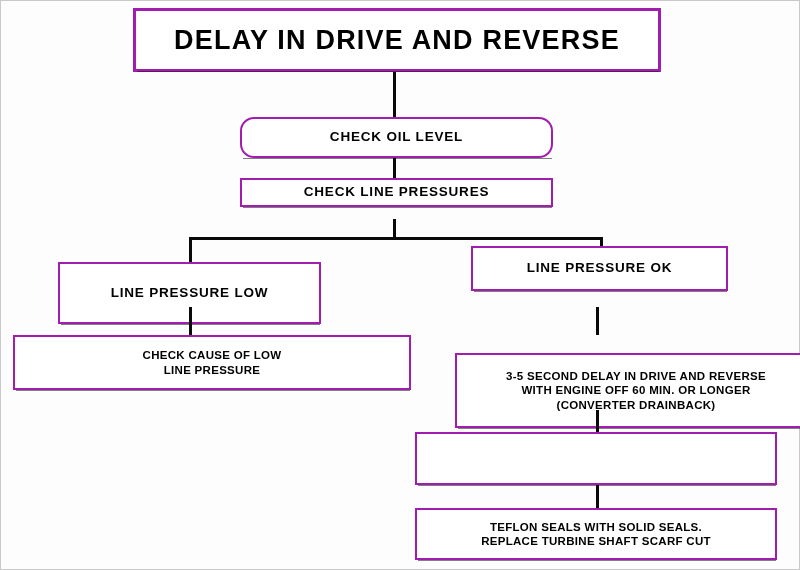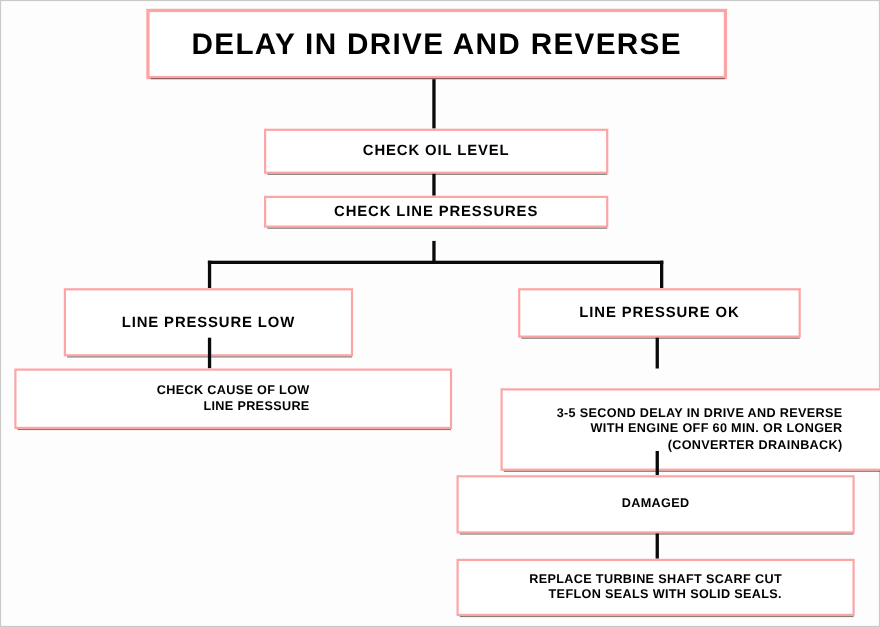--- a/index.html
+++ b/index.html
@@ -24,25 +24,25 @@
   }
   .edge-left   { left: 0;   top: 0;    width: 1px;  height: 570px; }
   .edge-right  { right: 0;  top: 0;    width: 1px;  height: 570px; }
   .edge-top    { left: 0;   top: 0;    width: 800px; height: 1px; }
   .edge-bottom { left: 0;   bottom: 0; width: 800px; height: 1px; }
 
   .node {
     position: absolute;
     box-sizing: border-box;
     background: #ffffff;
-    border: 2px solid #fca5a5;
+    border: 2px solid #a21caf;
     display: flex;
     align-items: center;
     justify-content: center;
-    text-align: right;
+    text-align: center;
     color: #000000;
     font-weight: bold;
     letter-spacing: 0.4px;
     line-height: 1.22;
     text-transform: uppercase;
   }
   
   .node::after {
     content: "";
     position: absolute;
@@ -82,40 +82,40 @@
   <div class="scan-edge edge-right"></div>
   <div class="scan-edge edge-top"></div>
   <div class="scan-edge edge-bottom"></div>
 
   <div class="node node-title" style="left:133px; top:8px; width:528px; height:64px;">
     <span>DELAY IN DRIVE AND REVERSE</span>
   </div>
 
   <div class="conn conn-v" style="left:393px; top:72px; height:45px;"></div>
 
-  <div class="node node-step" style="left:240px; top:117px; width:313px; height:41px;">
+  <div class="node node-step" style="left:240px; top:117px; width:313px; height:41px;border-radius:14px;">
     <span>CHECK OIL LEVEL</span>
   </div>
 
   <div class="conn conn-v" style="left:393px; top:158px; height:20px;"></div>
 
   <div class="node node-step" style="left:240px; top:178px; width:313px; height:29px;">
     <span>CHECK LINE PRESSURES</span>
   </div>
 
   <div class="conn conn-v" style="left:393px; top:219px; height:20px;"></div>
   <div class="conn conn-h" style="left:189px; top:237px; width:414px;"></div>
   <div class="conn conn-v" style="left:189px; top:237px; height:25px;"></div>
   <div class="conn conn-v" style="left:600px; top:237px; height:25px;"></div>
 
   <div class="node node-branch" style="left:58px; top:262px; width:263px; height:62px;">
     <span>LINE PRESSURE LOW</span>
   </div>
 
-  <div class="node node-branch" style="left:471px; top:262px; width:257px; height:45px;">
+  <div class="node node-branch" style="left:471px; top:246px; width:257px; height:45px;">
     <span>LINE PRESSURE OK</span>
   </div>
 
   <div class="conn conn-v" style="left:189px; top:307px; height:28px;"></div>
 
   <div class="conn conn-v" style="left:596px; top:307px; height:28px;"></div>
 
   <div class="node node-detail" style="left:13px; top:335px; width:398px; height:55px;">
     <div class="lines">
       <div>CHECK CAUSE OF LOW</div>
@@ -128,26 +128,25 @@
       <div>3-5 SECOND DELAY IN DRIVE AND REVERSE</div>
       <div>WITH ENGINE OFF 60 MIN. OR LONGER</div>
       <div>(CONVERTER DRAINBACK)</div>
     </div>
   </div>
 
   <div class="conn conn-v" style="left:596px; top:410px; height:22px;"></div>
 
   <div class="node node-detail" style="left:415px; top:432px; width:362px; height:53px;">
     <div class="lines">
-      <div>DAMAGED</div>
     </div>
   </div>
 
   <div class="conn conn-v" style="left:596px; top:485px; height:23px;"></div>
 
   <div class="node node-detail" style="left:415px; top:508px; width:362px; height:52px;">
     <div class="lines">
+      <div>TEFLON SEALS WITH SOLID SEALS.</div>
       <div>REPLACE TURBINE SHAFT SCARF CUT</div>
-      <div>TEFLON SEALS WITH SOLID SEALS.</div>
     </div>
   </div>
 
 </div>
 
 </body></html>

